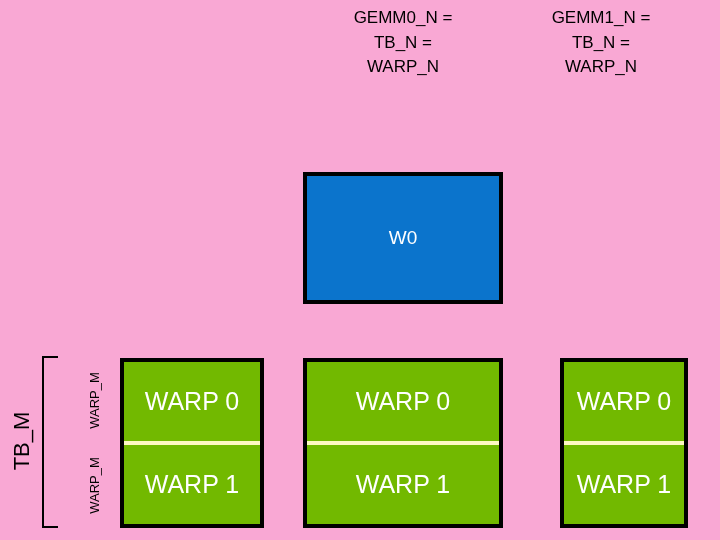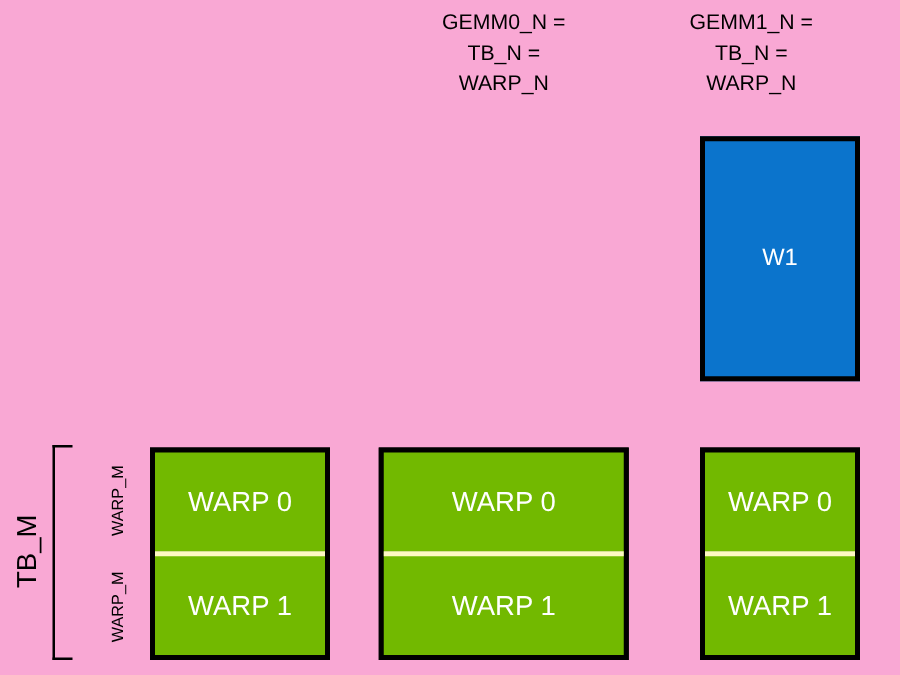--- a/index.html
+++ b/index.html
@@ -56,21 +56,21 @@
     display: flex;
     flex-direction: column;
   }
   .green-cell {
     flex: 1 1 0;
     background: #72b900;
     display: flex;
     align-items: center;
     justify-content: center;
     color: #ffffff;
-    font-size: 22px;
+    font-size: 25px;
     font-family: "Liberation Sans", sans-serif;
   }
   .green-cell + .green-cell { border-top: 4px solid #fef9c3; }
 
   #green-col-0 { left: 120px; top: 358px; width: 144px; height: 170px; }
   #green-col-1 { left: 303px; top: 358px; width: 200px; height: 170px; }
   #green-col-2 { left: 560px; top: 358px; width: 128px; height: 170px; }
 
   
   #tbm-bracket {
@@ -120,24 +120,24 @@
 <div id="canvas">
 
   <div class="col-header" id="hdr-gemm0">GEMM0_N =
 TB_N =
 WARP_N</div>
 
   <div class="col-header" id="hdr-gemm1">GEMM1_N =
 TB_N =
 WARP_N</div>
 
+  <div class="blue-box" id="box-w0">
+    <span>W0</span>
+  </div>
 
-  <div class="blue-box" id="box-w1">
-    <span>W1</span>
-  </div>
 
   <div id="tbm-bracket"></div>
 
   <div class="vlabel" id="label-tbm">TB_M</div>
 
   <div class="vlabel" id="label-warpm-0">WARP_M</div>
 
   <div class="vlabel" id="label-warpm-1">WARP_M</div>
 
   <div class="green-col" id="green-col-0">

